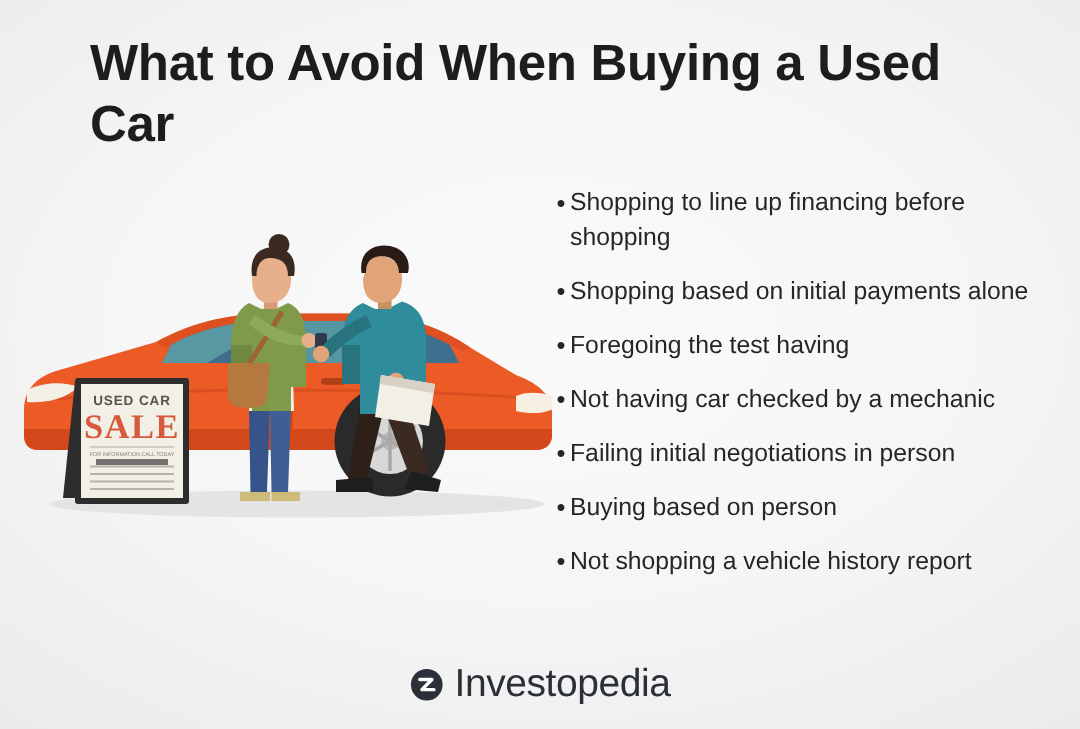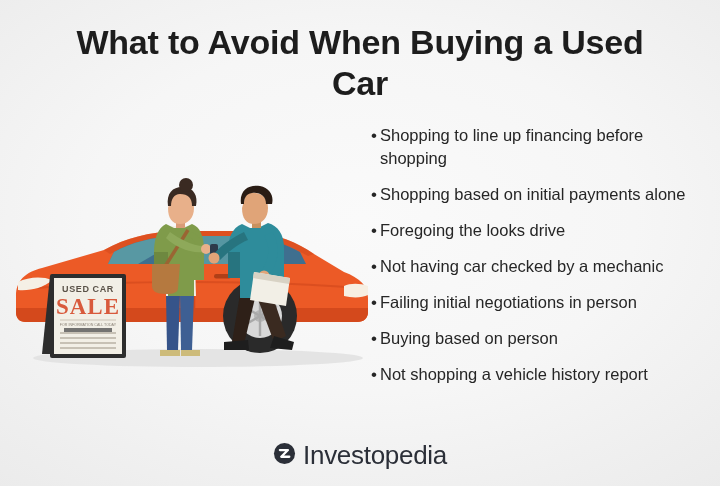--- a/index.html
+++ b/index.html
@@ -16,21 +16,20 @@
     font-family: "Liberation Sans", sans-serif;
     -webkit-font-smoothing: antialiased;
   }
 
   
   .title {
     position: absolute;
     left: 60px;
     top: 22px;
     width: 600px;
-    text-align: center;
     font-size: 34px;
     line-height: 41px;
     font-weight: bold;
     color: #1d1d1d;
     letter-spacing: -0.2px;
   }
 
   
   .bullets {
     position: absolute;
@@ -57,42 +56,42 @@
     color: #262626;
   }
 
   
   .logo-wrap {
     position: absolute;
     left: 0;
     top: 442px;
     width: 720px;
     display: flex;
-    align-items: flex-start;
+    align-items: flex-end;
     justify-content: center;
     gap: 7px;
   }
   .logo-mark {
     width: 23px;
     height: 23px;
     flex: 0 0 auto;
   }
   .logo-text {
     font-size: 26px;
     font-weight: normal;
     color: #2b2f38;
     letter-spacing: -0.3px;
     line-height: 26px;
   }
 
   
   .illustration {
     position: absolute;
     left: 8px;
-    top: 176px;
+    top: 154px;
     width: 370px;
     height: 200px;
   }
   .illustration svg { display: block; }
 </style>
 </head>
 <body>
 
 <div id="infographic">
 
@@ -252,21 +251,21 @@
       <span class="bullet-text">Shopping to line up financing before shopping</span>
     </div>
 
     <div class="bullet-row">
       <span class="bullet-dot">•</span>
       <span class="bullet-text">Shopping based on initial payments alone</span>
     </div>
 
     <div class="bullet-row">
       <span class="bullet-dot">•</span>
-      <span class="bullet-text">Foregoing the looks drive</span>
+      <span class="bullet-text">Foregoing the test having</span>
     </div>
 
     <div class="bullet-row">
       <span class="bullet-dot">•</span>
       <span class="bullet-text">Not having car checked by a mechanic</span>
     </div>
 
     <div class="bullet-row">
       <span class="bullet-dot">•</span>
       <span class="bullet-text">Failing initial negotiations in person</span>

